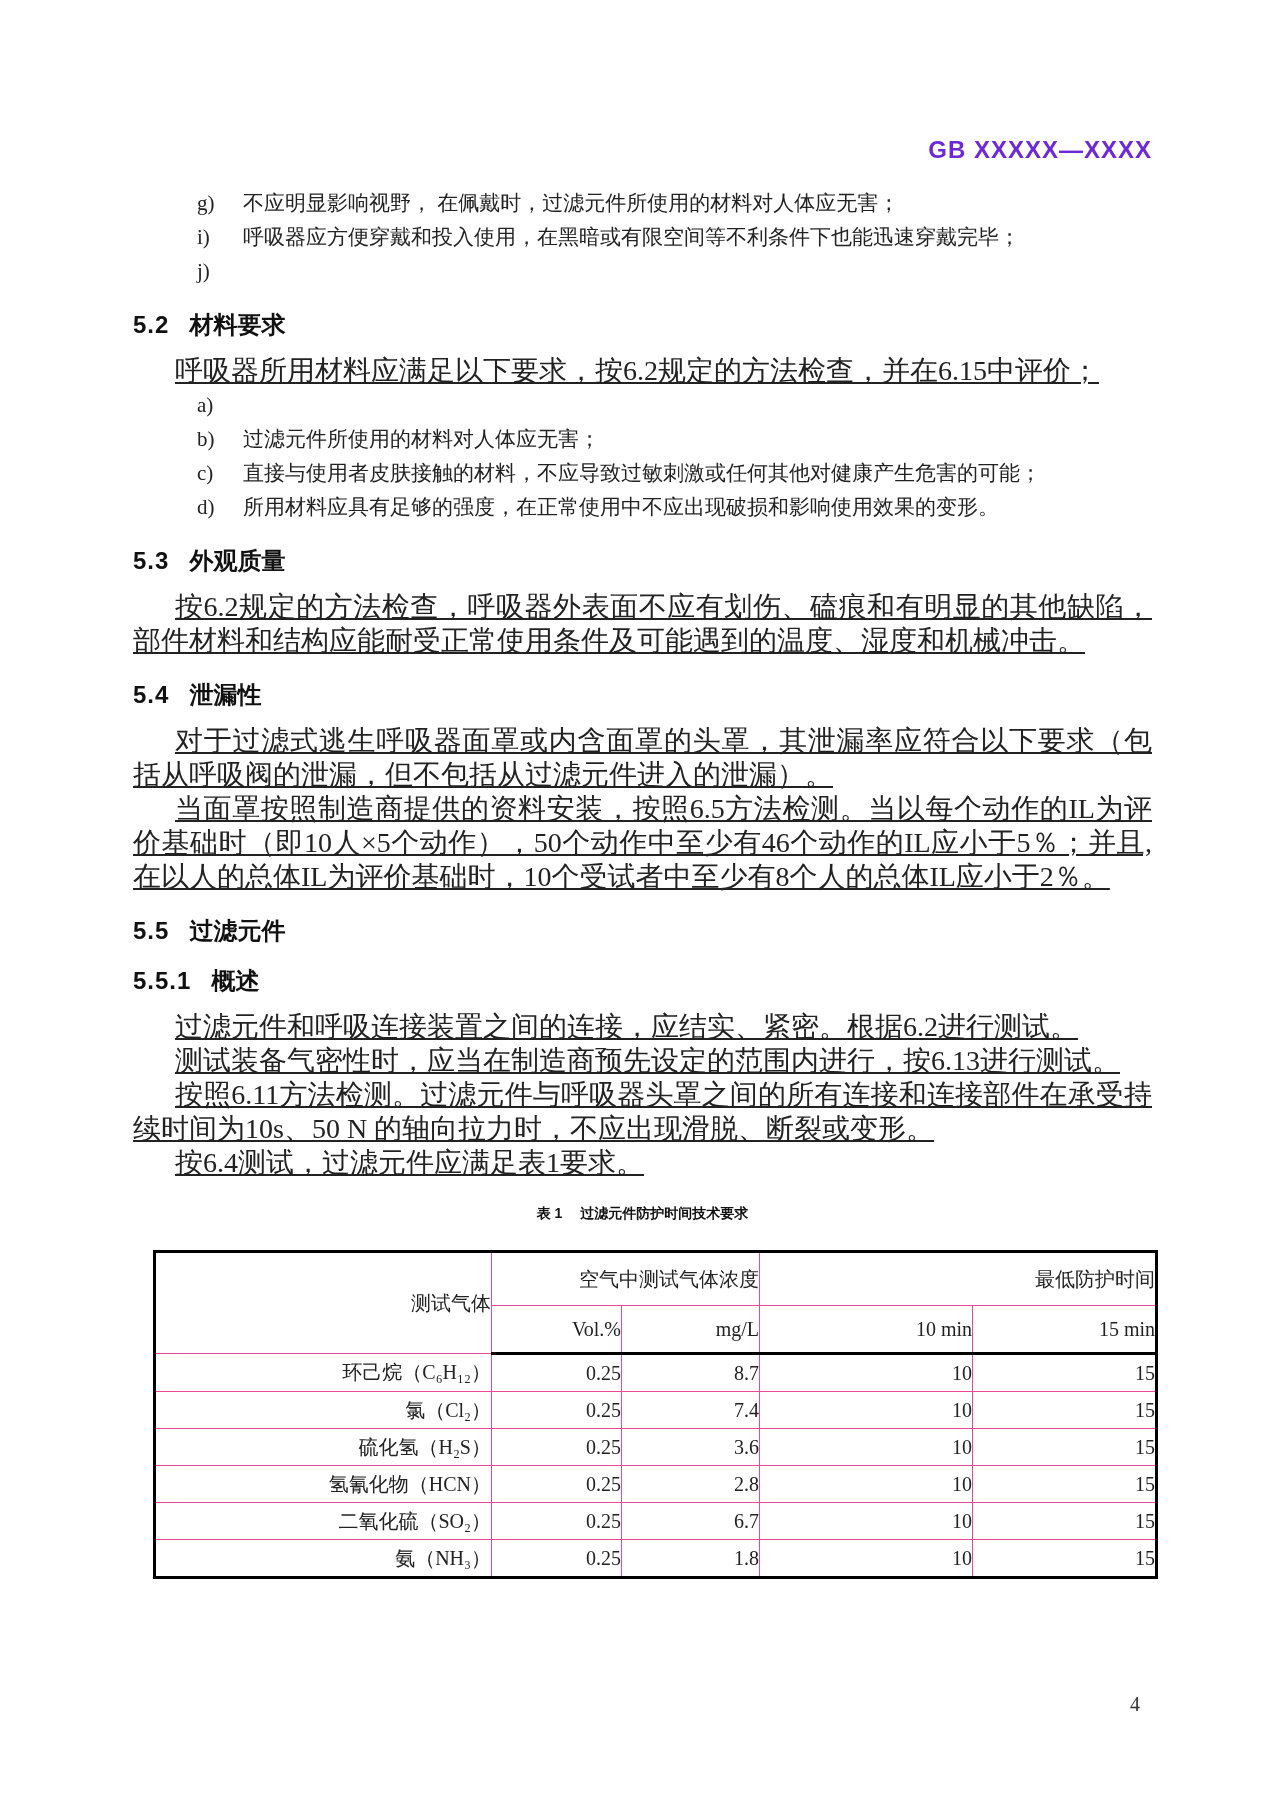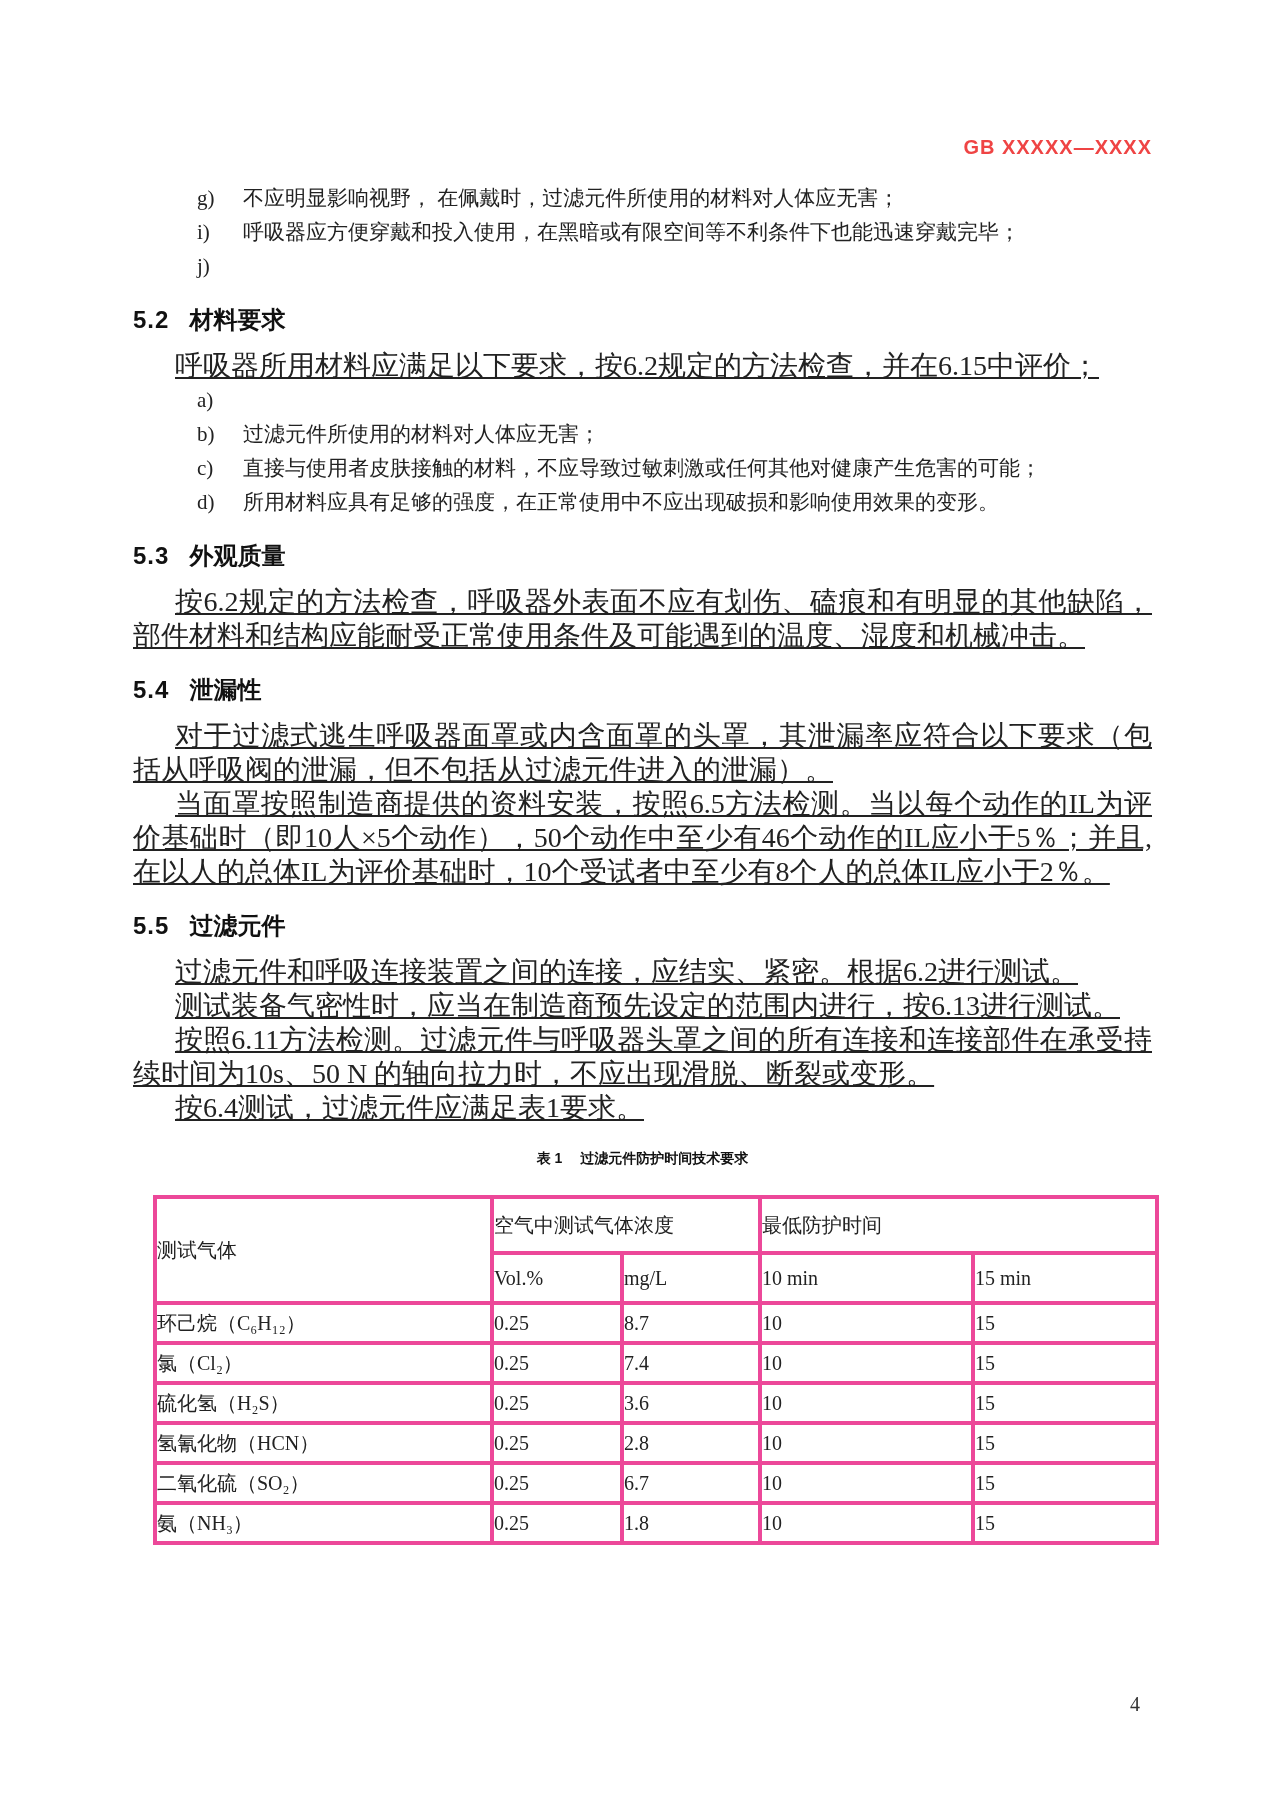--- a/index.html
+++ b/index.html
@@ -13,23 +13,23 @@
   }
   .page { position: absolute; inset: 0; }
   .content { margin-left: 133px; margin-right: 128px; }
 
   
   .doc-code {
     padding-top: 136px;
     text-align: right;
     font-family: "Liberation Sans", "DejaVu Sans", sans-serif;
     font-weight: 700;
-    font-size: 20px;
+    font-size: 24px;
     letter-spacing: 1px;
-    color: #ef4444;
+    color: #6d28d9;
   }
 
   
   .hlist { margin-top: 22px; }
   .hitem { display: flex; font-size: 21px; line-height: 34px; color: #222; }
   .hitem .lbl { flex: 0 0 46px; margin-left: 64px; }
   .hitem .txt { flex: 1; }
 
   
   .clause-h {
@@ -72,23 +72,23 @@
   table.req {
     margin: 22px 0 0 20px;
     border-collapse: collapse;
     width: 1002px;
     table-layout: fixed;
     font-size: 20px;
     color: #222;
   }
   table.req { border: 3px solid #000; }
   table.req th, table.req td {
-    border: 4px solid #ec4899;
+    border: 1px solid #ec4899;
     font-weight: normal;
-    text-align: left;
+    text-align: right;
     padding: 0;
     background: #fff;
   }
   tr.hdr1 th { height: 52px; }
   tr.hdr2 th { height: 46px; }
   tr.hdr2 th { border-bottom: 3px solid #000; }
   th.gas-h { border-bottom: 3px solid #000; }
   table.req td { height: 36px; }
   col.c1 { width: 337px; }
   col.c2 { width: 130px; }
@@ -157,20 +157,23 @@
     <div class="clause-h">
       <span class="h-num">5.4</span><span class="h-title">泄漏性</span>
     </div>
     <p class="para">对于过滤式逃生呼吸器面罩或内含面罩的头罩，其泄漏率应符合以下要求（包括从呼吸阀的泄漏，但不包括从过滤元件进入的泄漏）。</p>
     <p class="para">当面罩按照制造商提供的资料安装，按照6.5方法检测。当以每个动作的IL为评价基础时（即10人×5个动作），50个动作中至少有46个动作的IL应小于5％；并且,在以人的总体IL为评价基础时，10个受试者中至少有8个人的总体IL应小于2％。</p>
 
     <div class="clause-h">
       <span class="h-num">5.5</span><span class="h-title">过滤元件</span>
     </div>
 
+    <div class="clause-h sub-h">
+      <span class="h-num">5.5.1</span><span class="h-title">概述</span>
+    </div>
     <p class="para">过滤元件和呼吸连接装置之间的连接，应结实、紧密。根据6.2进行测试。</p>
     <p class="para">测试装备气密性时，应当在制造商预先设定的范围内进行，按6.13进行测试。</p>
     <p class="para">按照6.11方法检测。过滤元件与呼吸器头罩之间的所有连接和连接部件在承受持续时间为10s、50 N 的轴向拉力时，不应出现滑脱、断裂或变形。</p>
 
     <p class="para">按6.4测试，过滤元件应满足表1要求。</p>
 
     <div class="table-caption">
       <span class="cap-label">表 1</span><span class="cap-title">过滤元件防护时间技术要求</span>
     </div>
 

